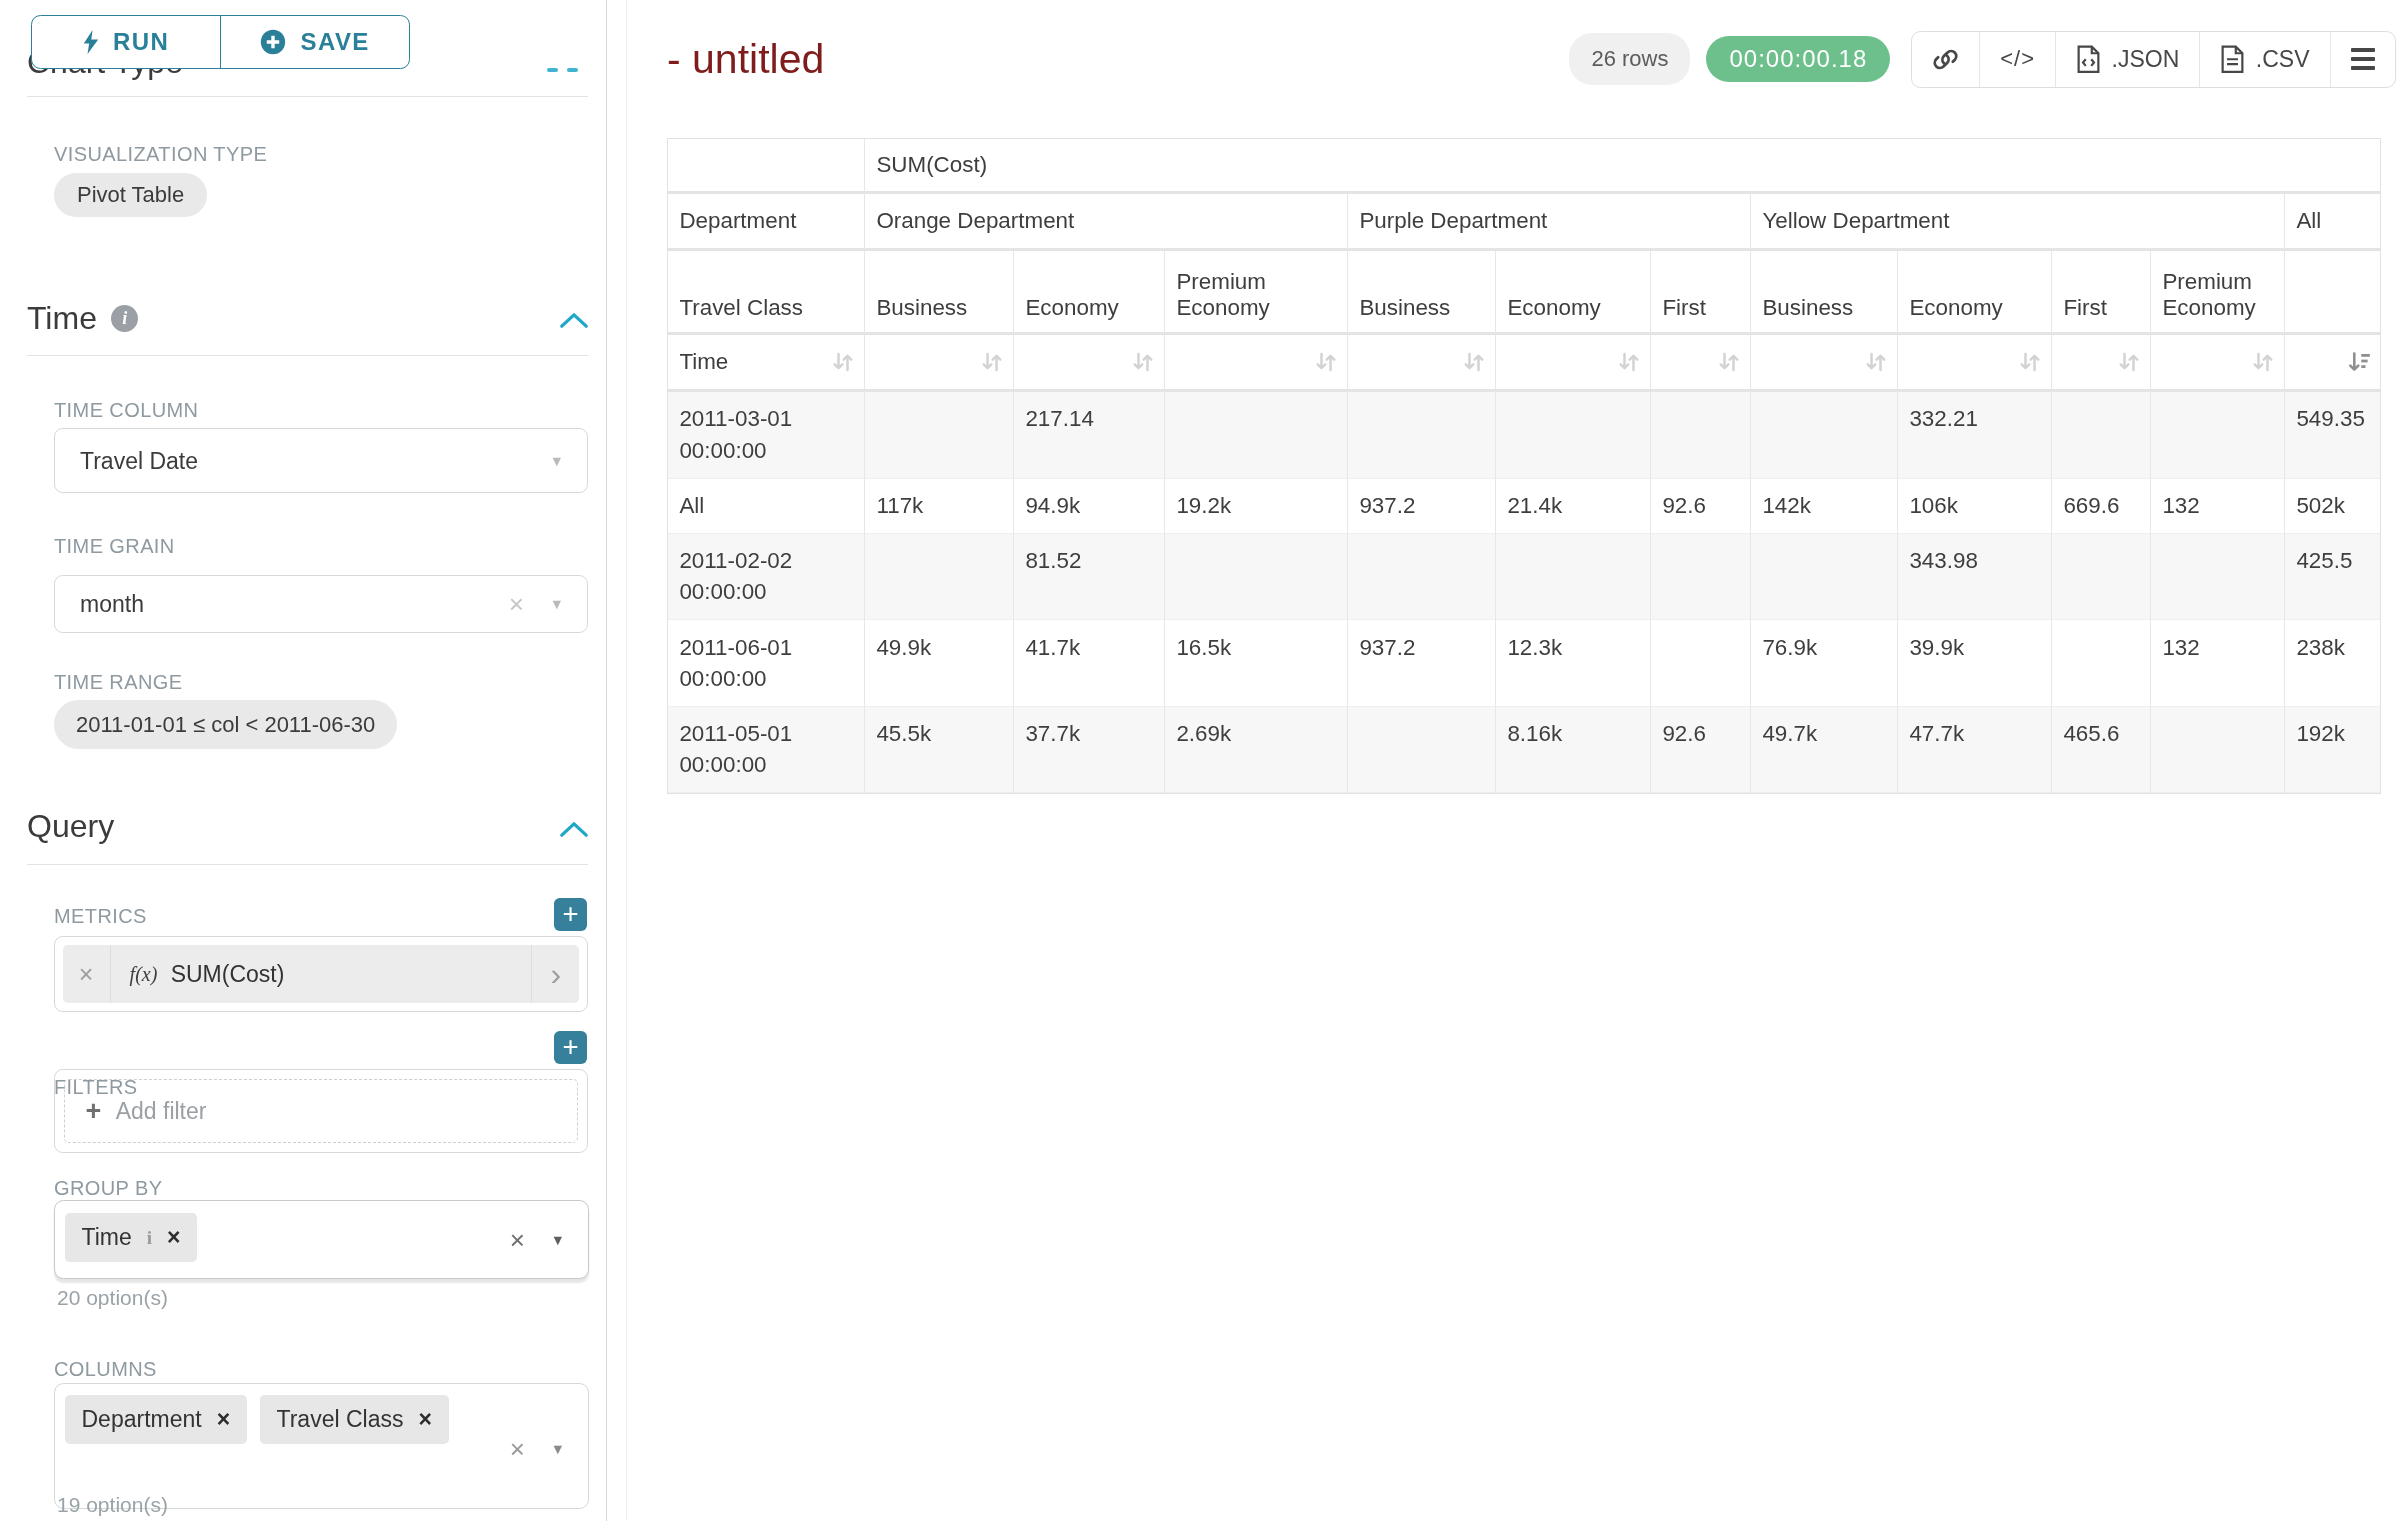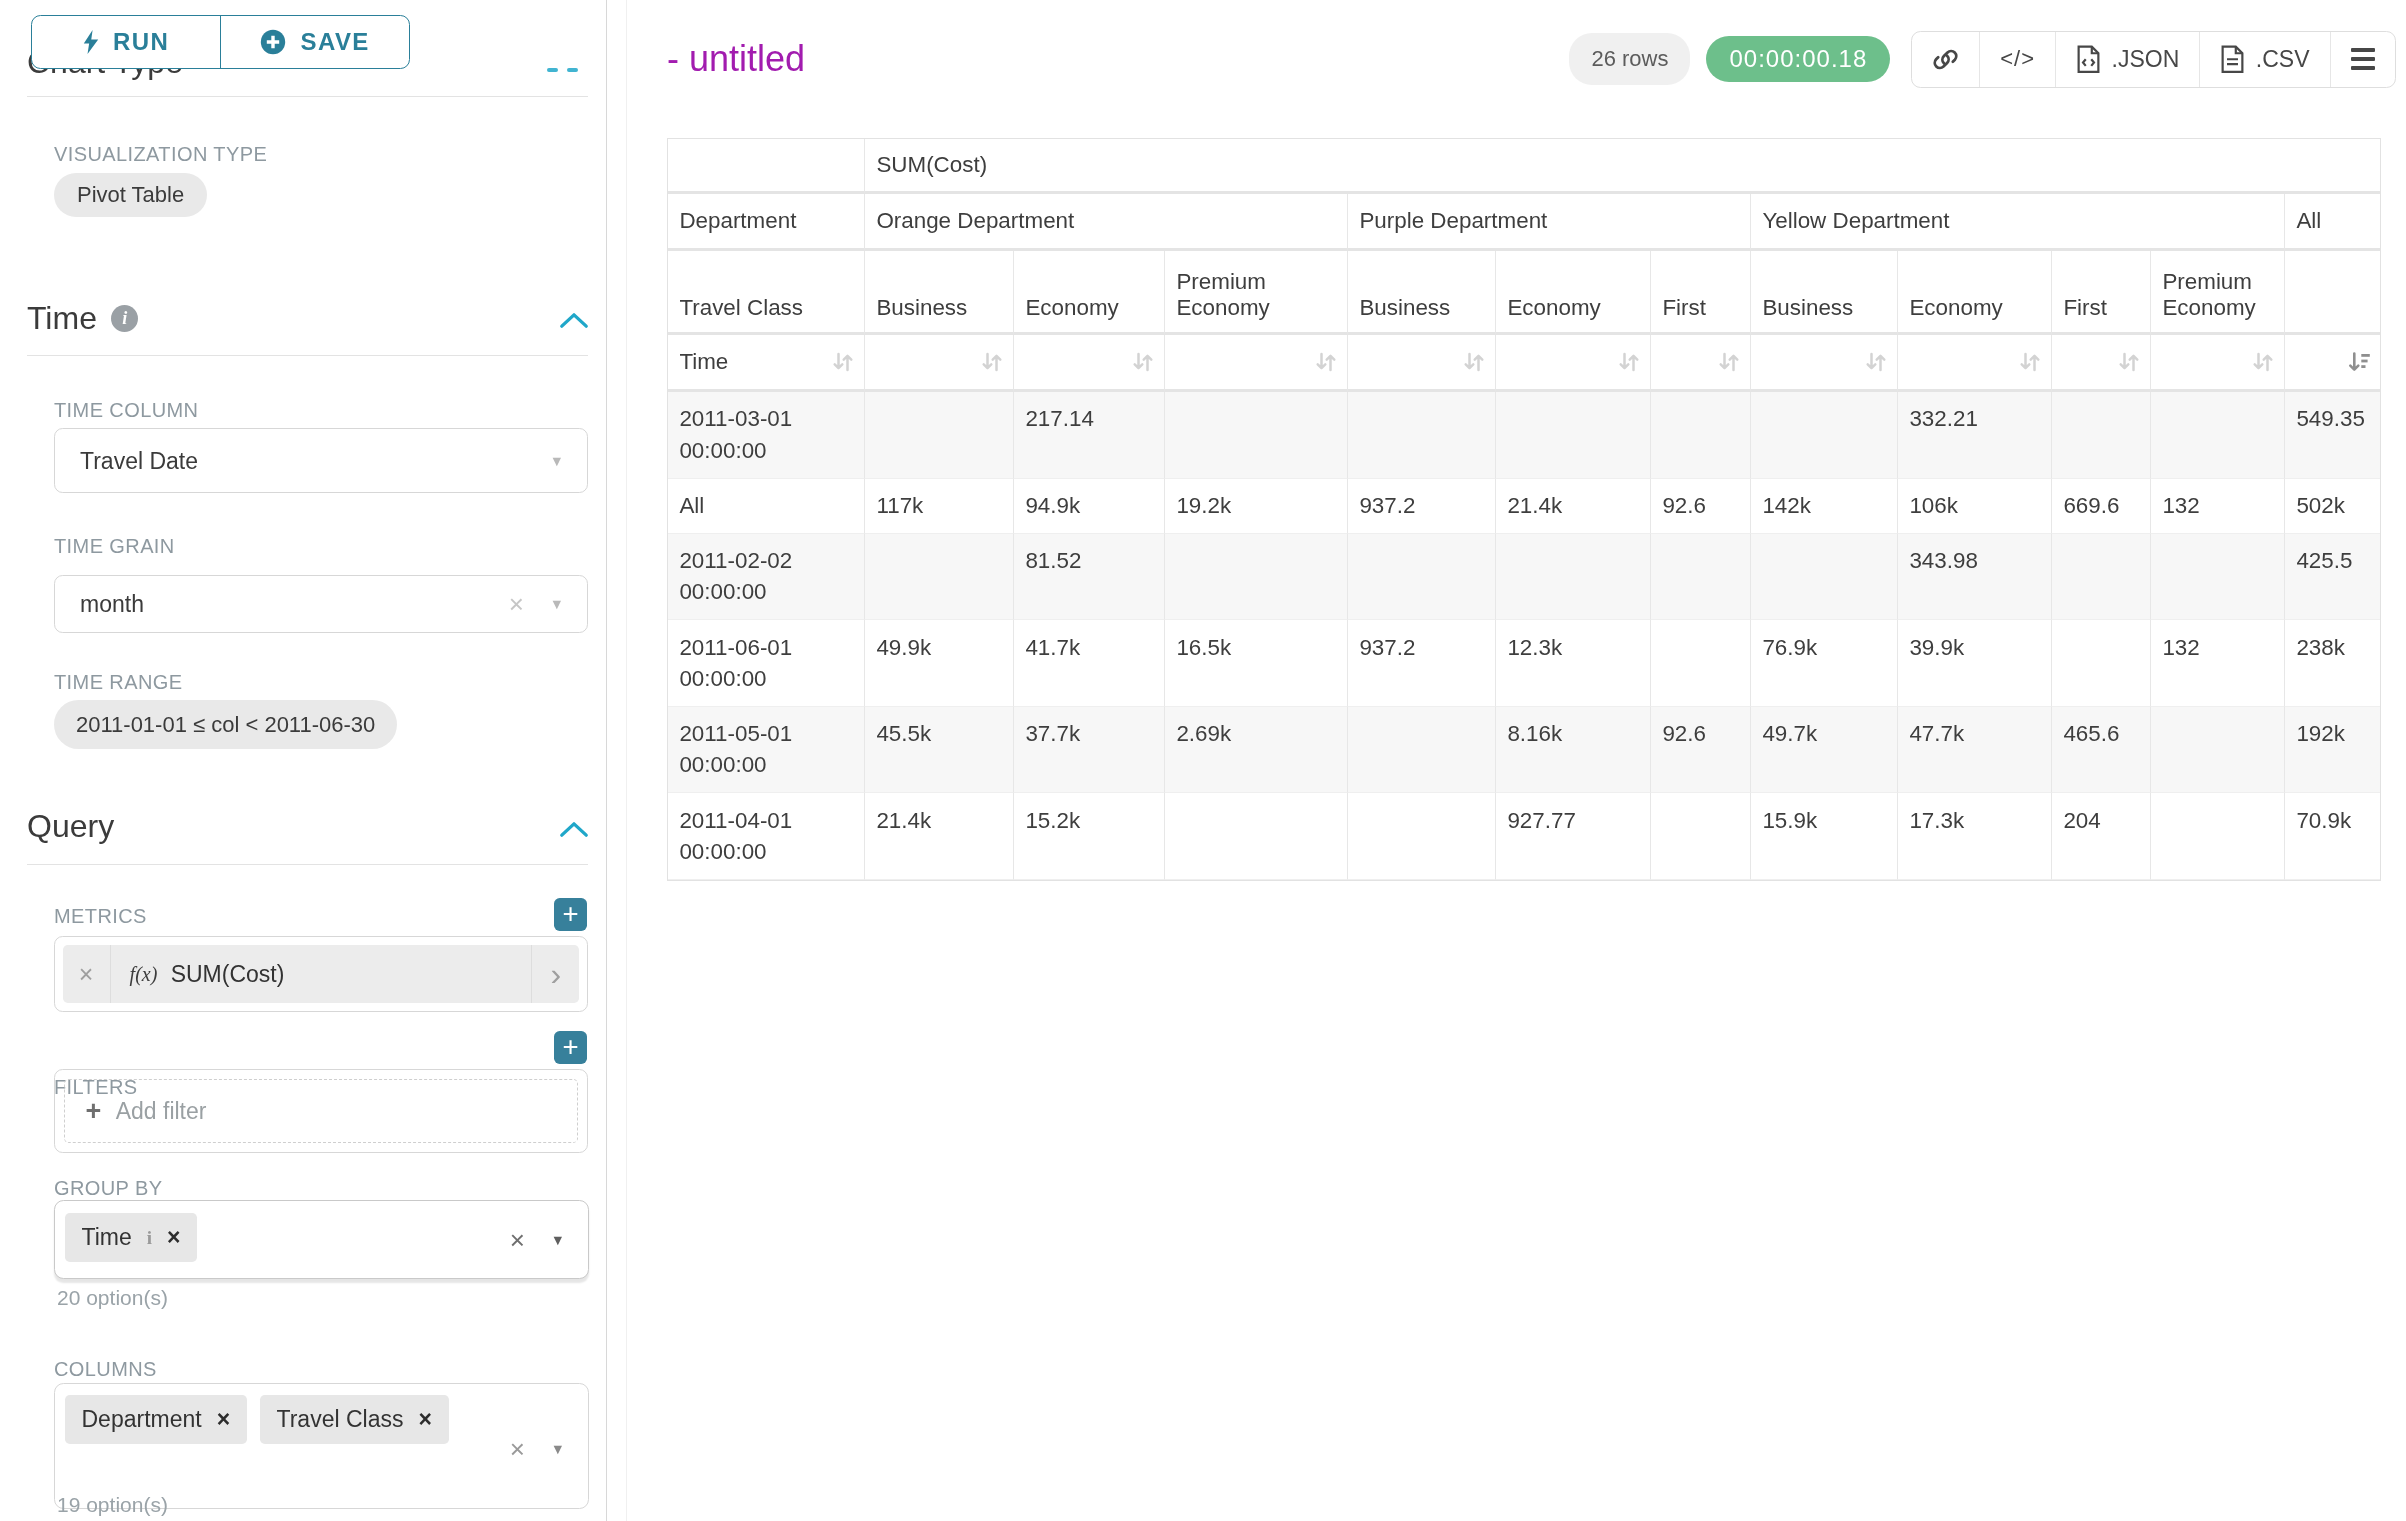--- a/index.html
+++ b/index.html
@@ -73,21 +73,21 @@
   .options-count { position:absolute; left:57px; font-size:21px; color:#9aa3a8; }
 
   #columns-box { position:absolute; left:54px; top:1383px; width:535px; height:126px; background:#fff;
     border:1px solid #d7d7d7; border-radius:9.5px; }
   #columns-pills { position:absolute; left:9.5px; top:11.4px; display:flex; gap:12.4px; }
   #columns-box .clear-x { top:65px; color:#9a9a9a; }
   #columns-box .caret { top:65px; color:#8a8a8a; }
 
   
   #main-header { position:absolute; left:667px; top:28.5px; right:10.5px; height:61px; display:flex; align-items:center; }
-  #page-title { font-size:36px; color:#a21caf; margin-right:auto; }
+  #page-title { font-size:41px; color:#7f1d1d; margin-right:auto; }
   .badge-rows { background:#f0f0f0; color:#5c5c5c; font-size:22px; height:52px; border-radius:23px;
     display:flex; align-items:center; padding:0 22px; }
   .badge-timer { background:#6dbf8b; color:#fff; font-size:24px; letter-spacing:1px; height:46px; border-radius:23px;
     display:flex; align-items:center; padding:0 23px; margin-left:16px; }
   #toolbar-group { margin-left:21px; height:57px; border:1px solid #dedede; border-radius:9.5px; background:#fff;
     display:flex; align-items:stretch; color:#474747; }
   .seg { display:flex; align-items:center; gap:10.5px; padding:0 20px; cursor:pointer; }
   .seg + .seg { border-left:1px solid #e6e6e6; }
   .seg-label { font-size:23px; color:#474747; }
   .code-glyph { font-size:22px; color:#474747; letter-spacing:1px; }
@@ -485,30 +485,16 @@
           <td>2.69k</td>
           <td></td>
           <td>8.16k</td>
           <td>92.6</td>
           <td>49.7k</td>
           <td>47.7k</td>
           <td>465.6</td>
           <td></td>
           <td>192k</td>
         </tr>
-        <tr class="data">
-          <th>2011-04-01 00:00:00</th>
-          <td>21.4k</td>
-          <td>15.2k</td>
-          <td></td>
-          <td></td>
-          <td>927.77</td>
-          <td></td>
-          <td>15.9k</td>
-          <td>17.3k</td>
-          <td>204</td>
-          <td></td>
-          <td>70.9k</td>
-        </tr>
       </tbody>
     </table>
 </div>
 
 
 </body></html>

